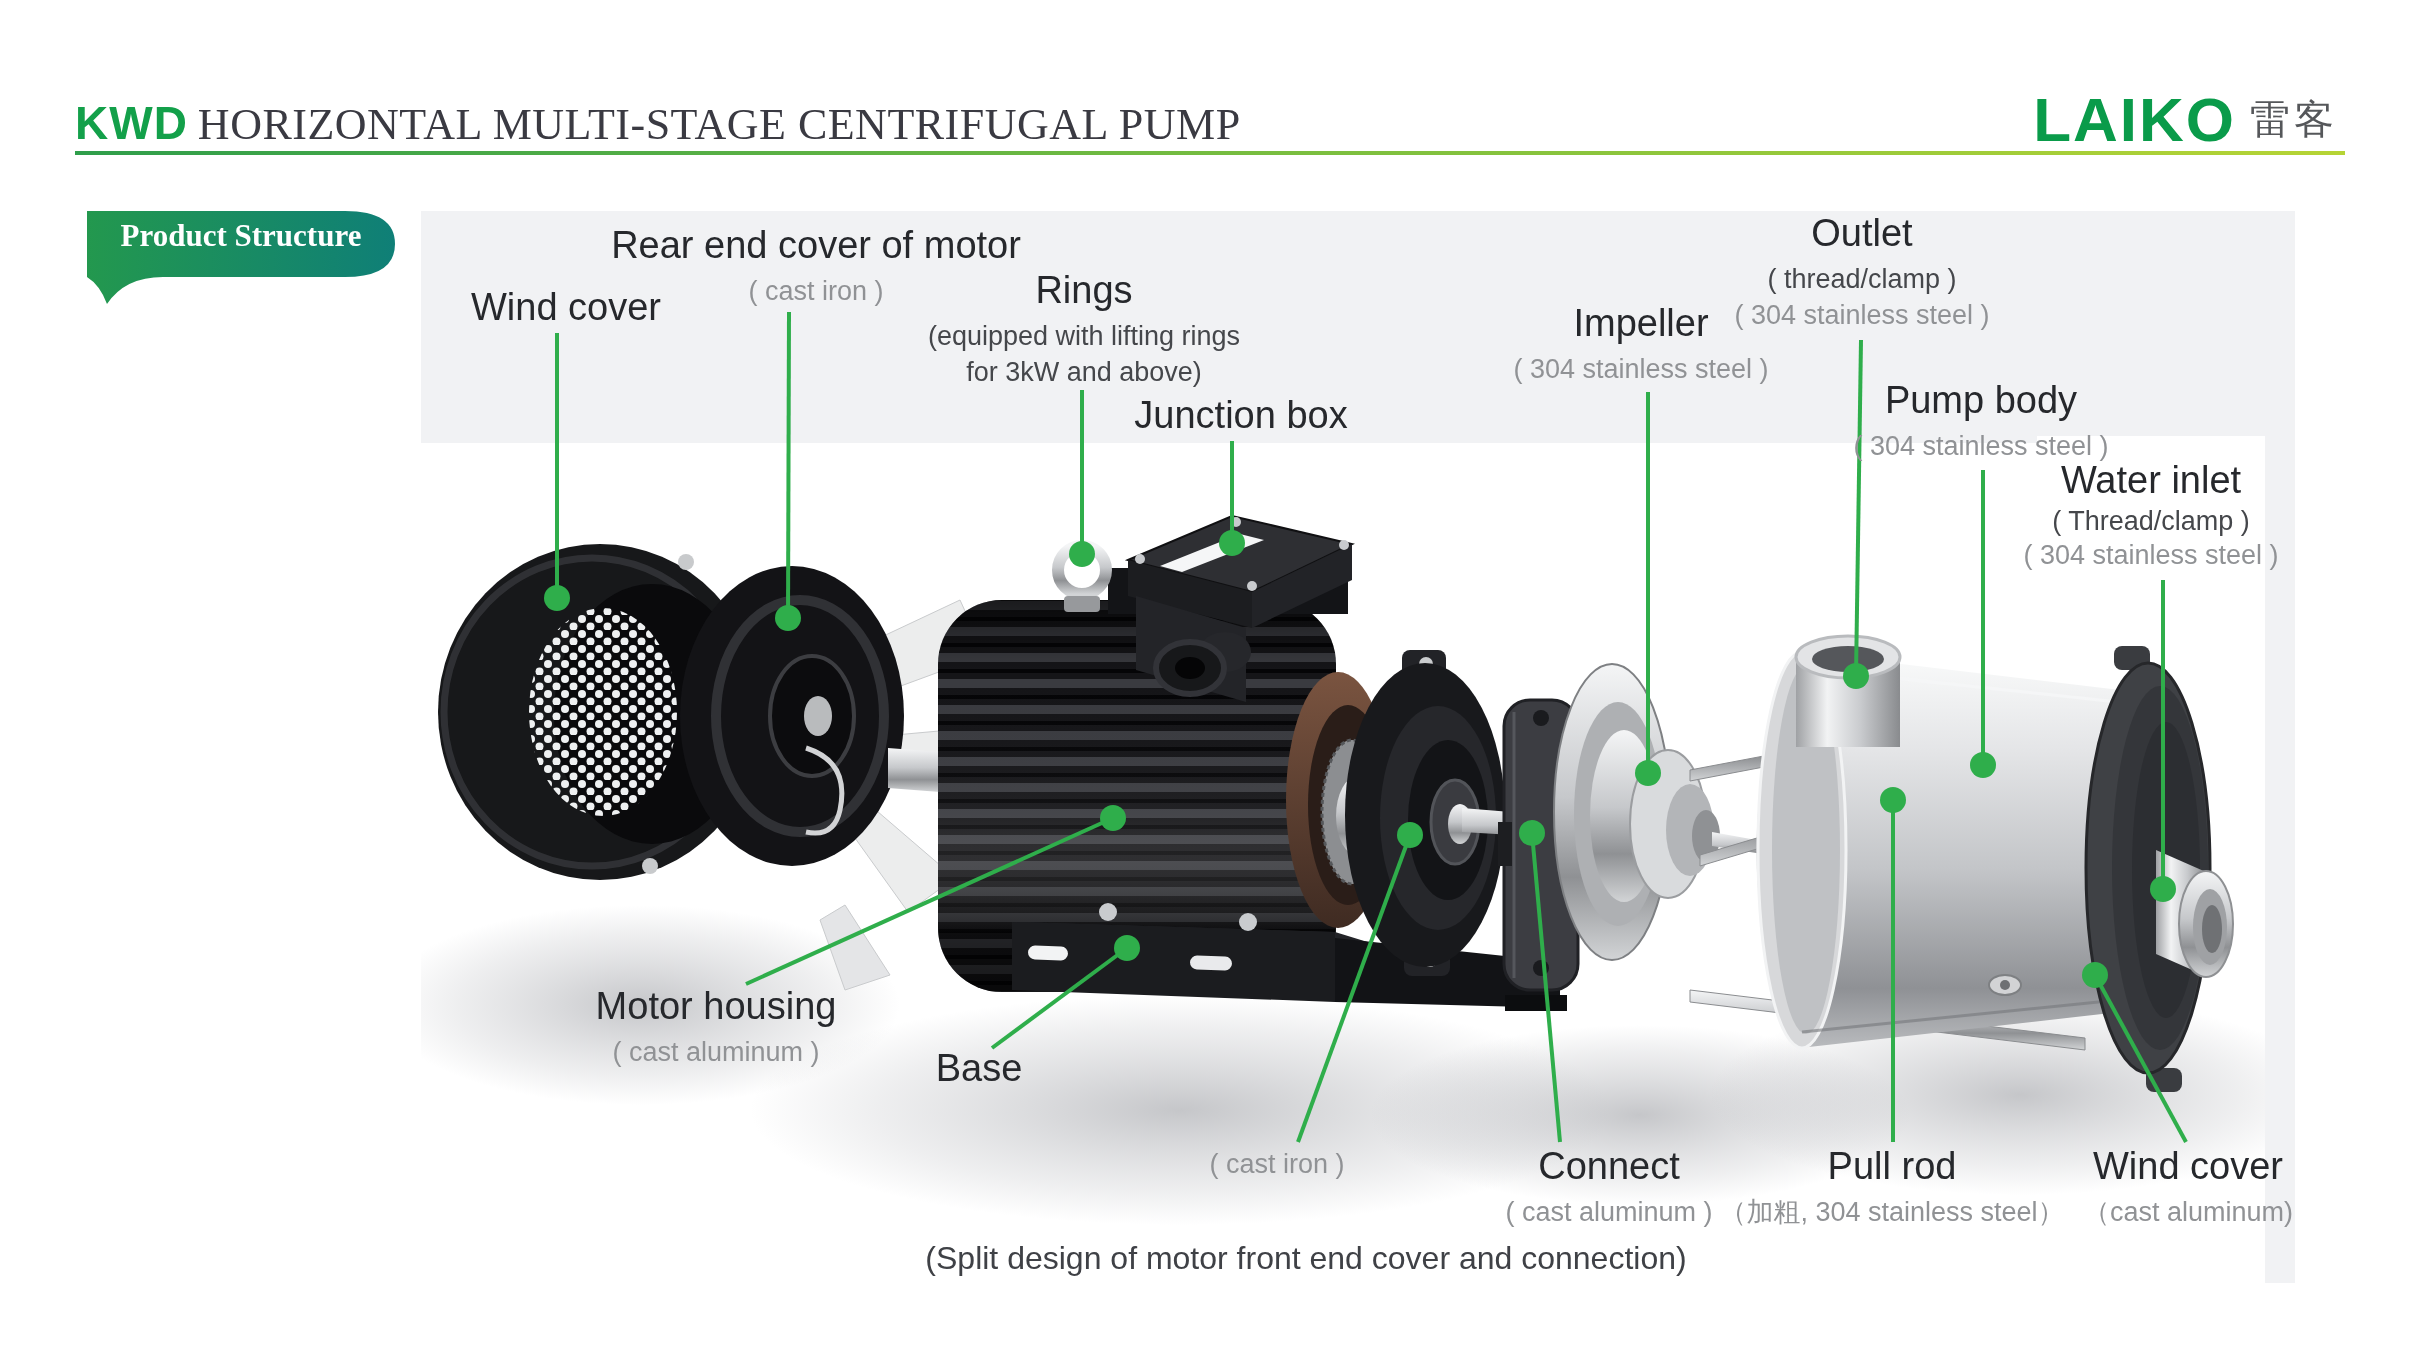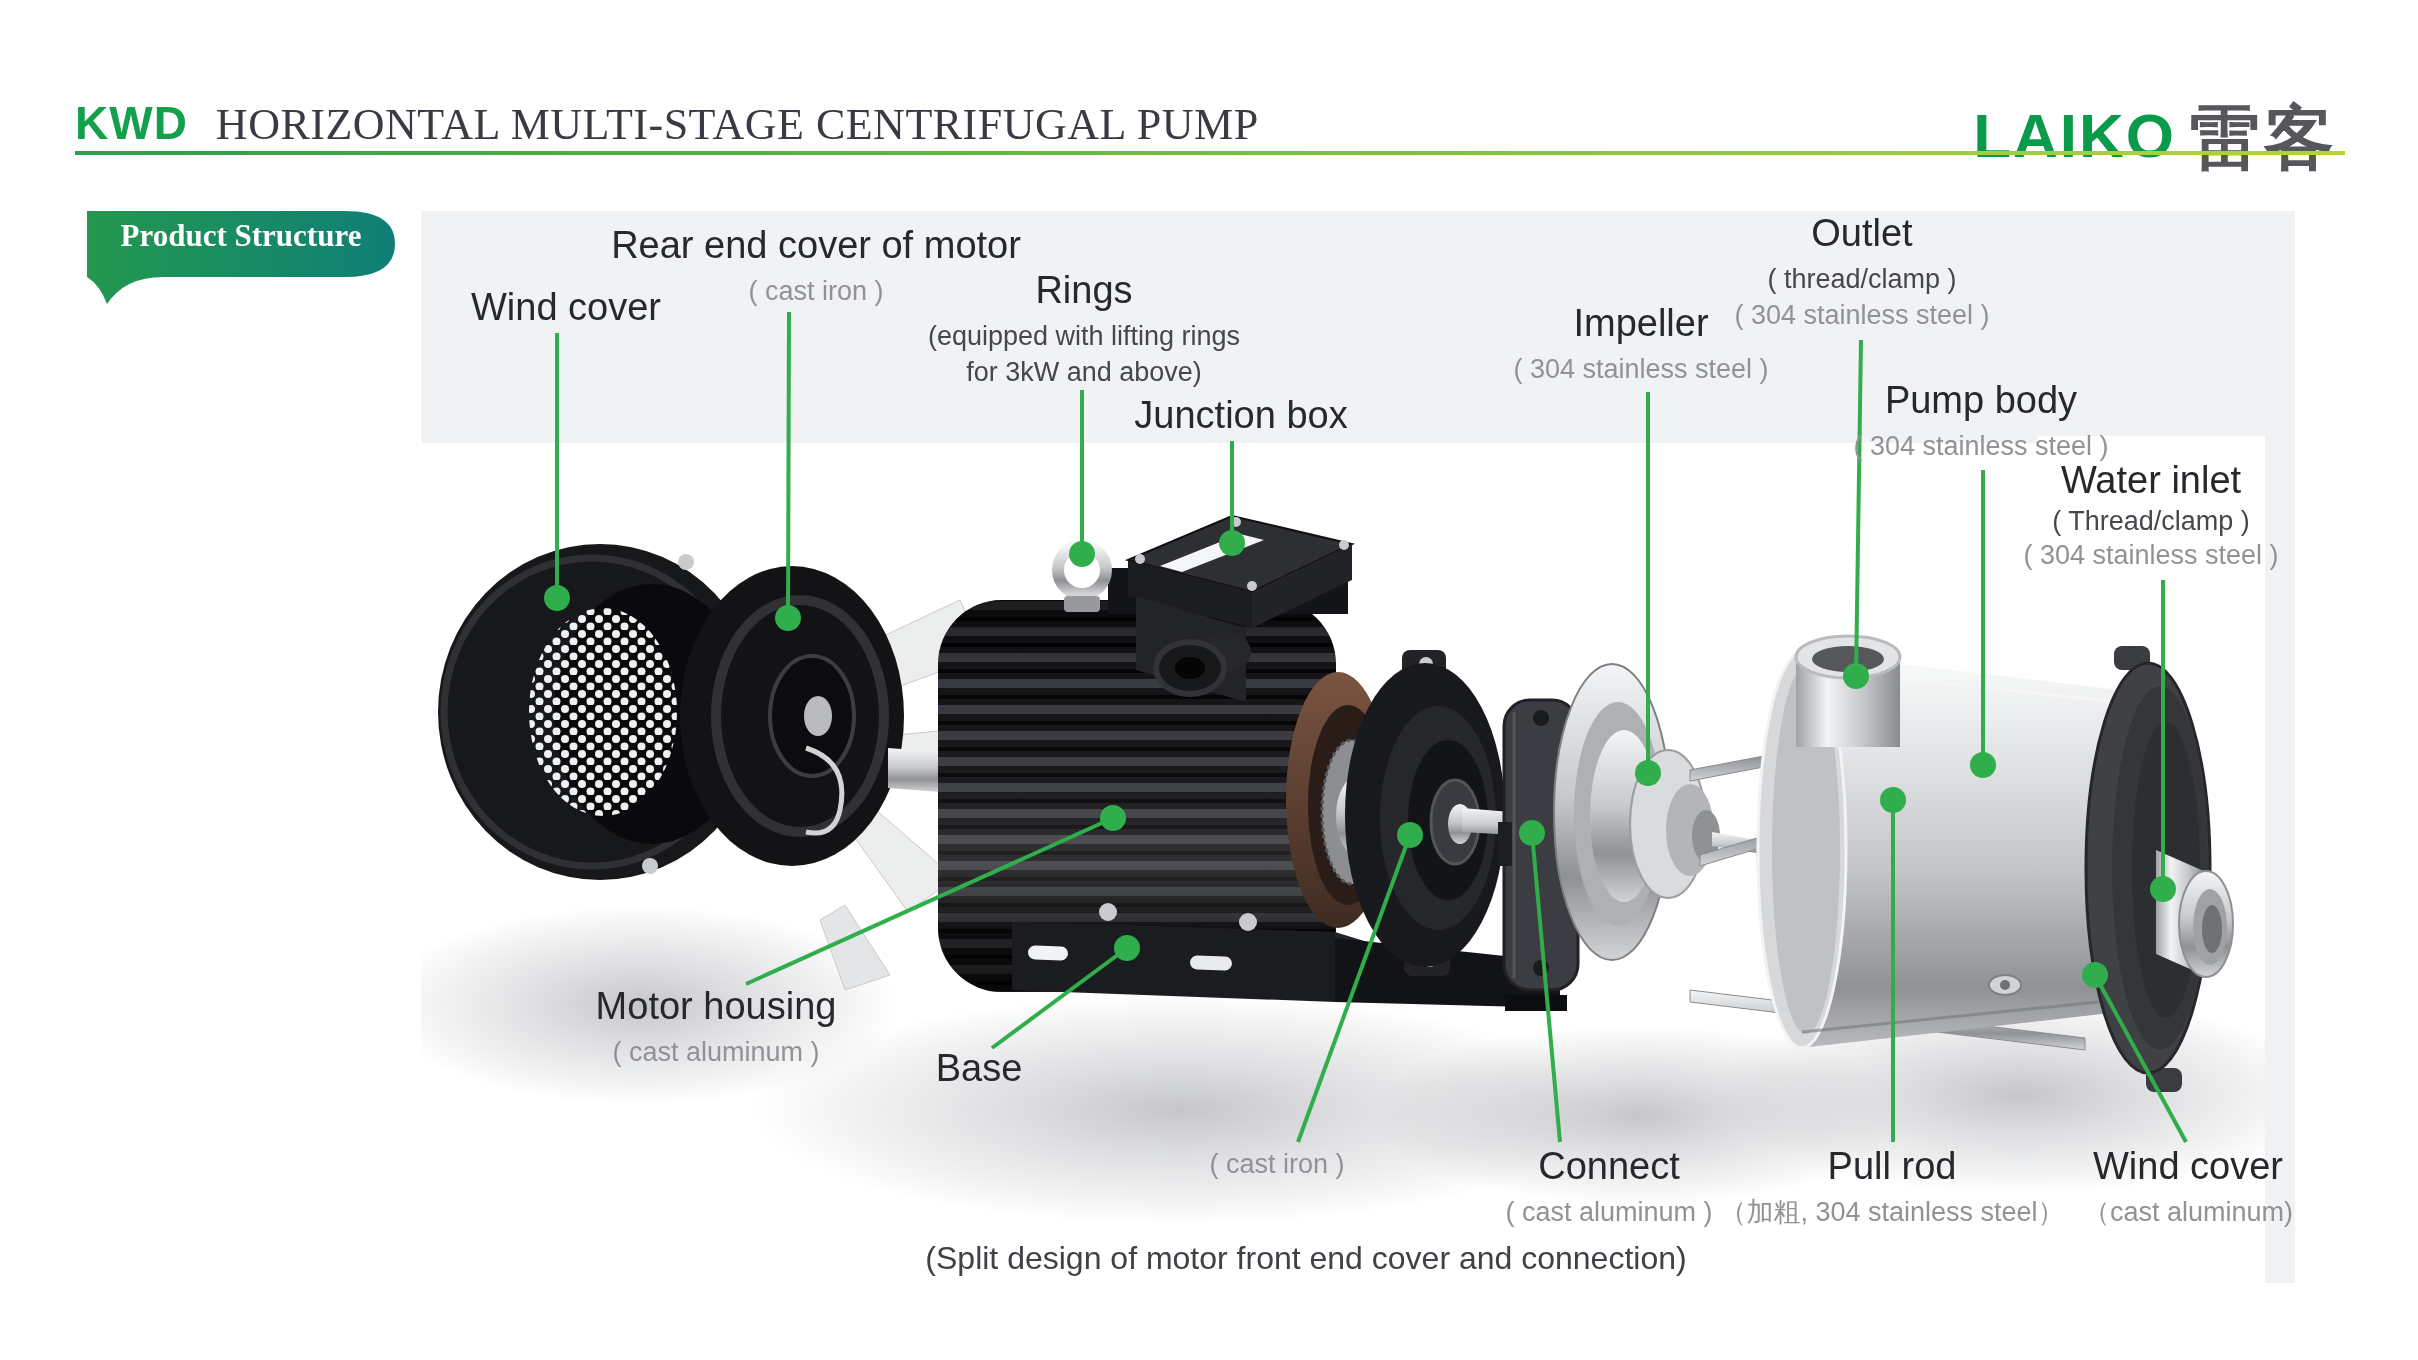--- a/index.html
+++ b/index.html
@@ -1,26 +1,26 @@
 <!DOCTYPE html>
 <html><head>
 <meta charset="utf-8">
 <style>
   html,body{margin:0;padding:0;}
   body{width:2418px;height:1360px;position:relative;background:#ffffff;overflow:hidden;
        font-family:"Liberation Sans","DejaVu Sans",sans-serif;}
   
-  .hdr{position:absolute;left:75px;top:96px;display:flex;align-items:baseline;gap:28px;}
+  .hdr{position:absolute;left:75px;top:96px;display:flex;align-items:baseline;gap:10px;}
   .brand{font-family:"Liberation Sans",sans-serif;font-weight:bold;font-size:46px;color:#13a04a;letter-spacing:1px;}
   .htitle{font-family:"Liberation Serif","DejaVu Serif",serif;font-size:44px;color:#3a3a42;letter-spacing:.5px;}
   .divider{position:absolute;left:75px;top:151px;width:2270px;height:4px;
            background:linear-gradient(90deg,#2f9e4b,#7cbf3f 55%,#b6d435);}
   .logo{position:absolute;top:84px;right:80px;display:flex;align-items:center;gap:14px;}
   .logo-latin{font-weight:bold;font-size:62px;color:#0a9b4a;letter-spacing:2px;}
-  .logo-cjk{font-weight:bold;font-size:70px;color:#55575a;letter-spacing:4px;margin-top:8px;}
+  .logo-cjk{font-weight:normal;font-size:40px;color:#55575a;letter-spacing:4px;}
   
   .badge{position:absolute;left:83px;top:211px;width:316px;height:95px;}
   .badge-text{position:absolute;left:83px;top:211px;width:316px;height:50px;display:flex;align-items:center;justify-content:center;
       font-family:"Liberation Serif","DejaVu Serif",serif;font-weight:bold;font-size:31px;color:#ffffff;}
   
   .panel{position:absolute;left:421px;top:211px;width:1874px;height:1072px;background:#f1f2f4;}
   .photo{position:absolute;left:421px;top:443px;width:1844px;height:840px;background:#ffffff;}
   #illus{position:absolute;left:421px;top:443px;width:1844px;height:840px;}
   #leads{position:absolute;left:0;top:0;width:2418px;height:1360px;pointer-events:none;}
   

